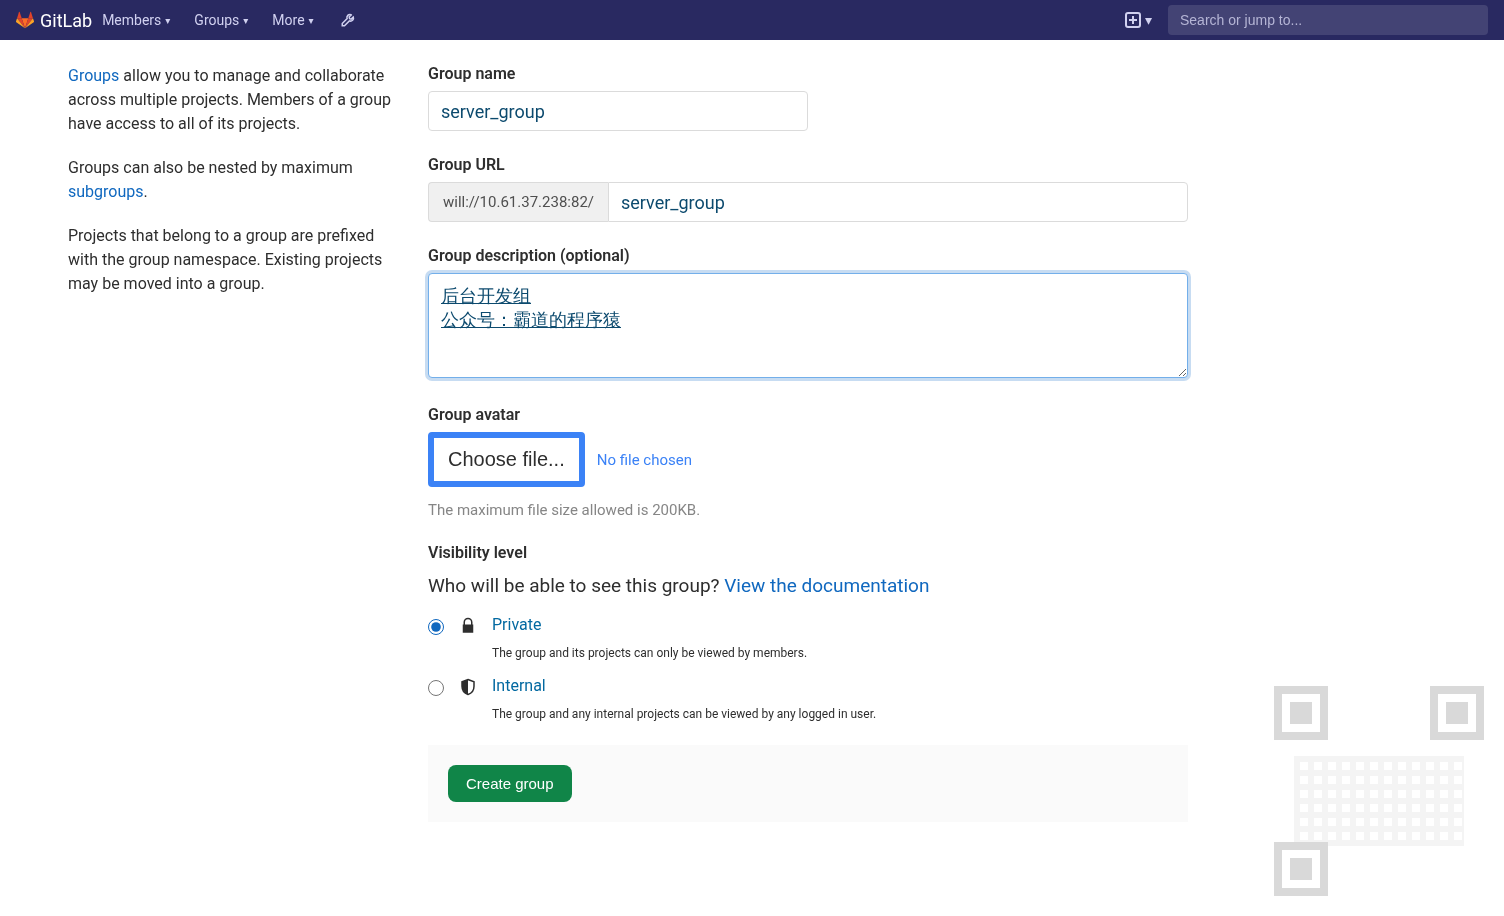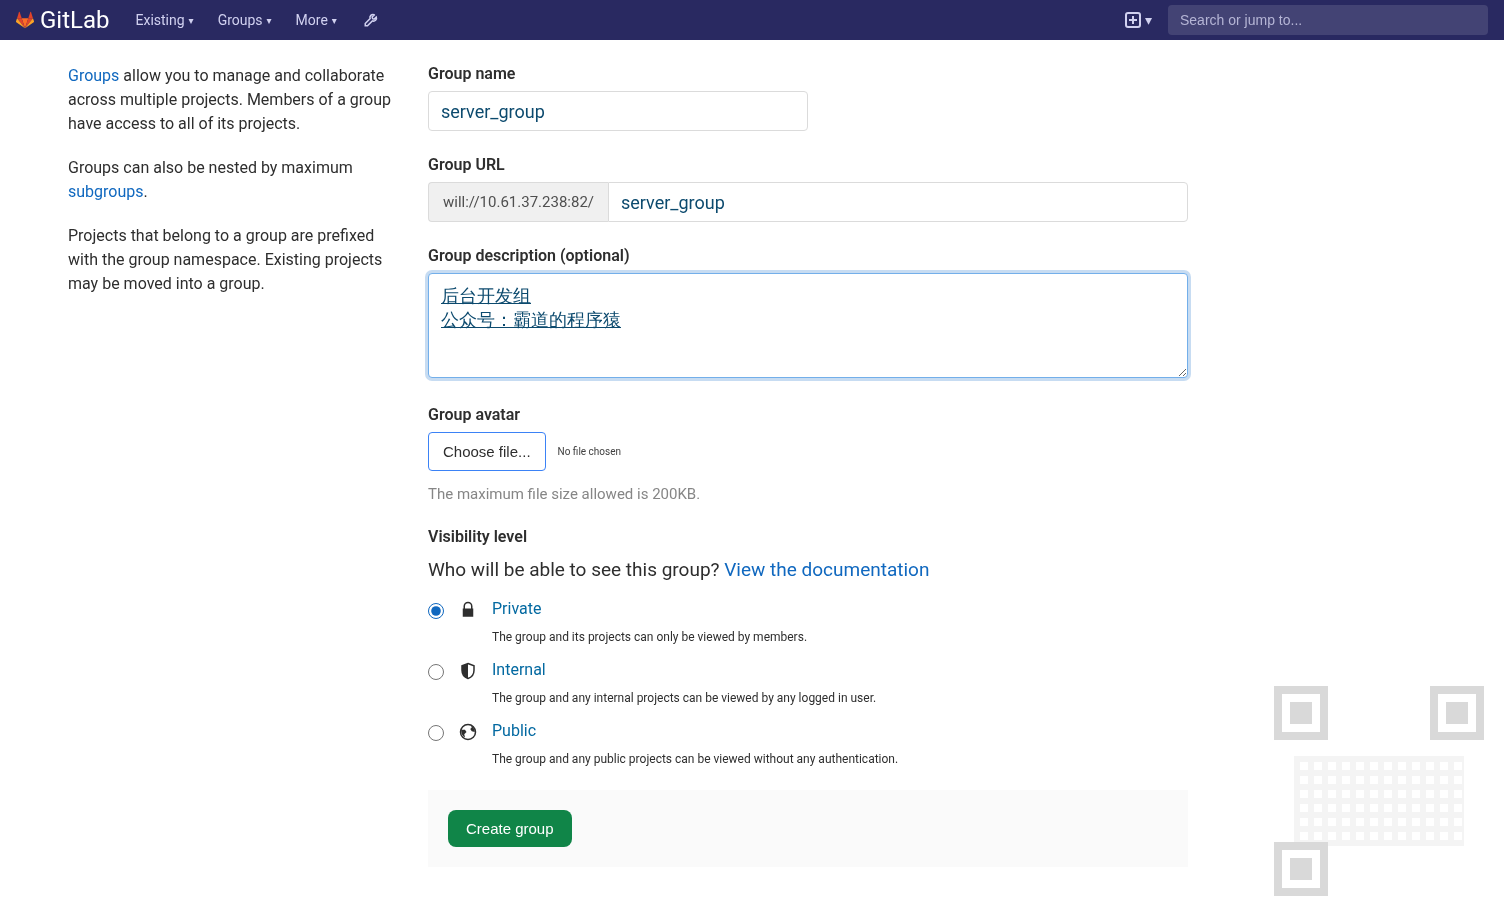--- a/index.html
+++ b/index.html
@@ -1,20 +1,20 @@
 <!DOCTYPE html>
 <html><head>
 <meta charset="utf-8">
 <style>
 * { margin: 0; padding: 0; box-sizing: border-box; }
 body { font-family: -apple-system, BlinkMacSystemFont, "Segoe UI", Roboto, sans-serif; font-size: 14px; color: #2e2e2e; background: #fff; }
 
 
 .navbar { background: #292961; height: 40px; display: flex; align-items: center; padding: 0 16px; color: #fff; }
-.navbar-brand { display: flex; align-items: center; font-size: 24px; margin-right: 16px; }
+.navbar-brand { display: flex; align-items: center; font-size: 18px; }
 .navbar-brand .logo-mark { width: 18px; height: 18px; margin-right: 6px; display: inline-flex; align-items: center; justify-content: center; }
 .nav-items { display: flex; align-items: center; gap: 4px; }
 .nav-item { color: #d1d1f0; padding: 6px 10px; font-size: 14px; cursor: pointer; display: flex; align-items: center; gap: 4px; }
 .nav-item .chev { font-size: 10px; }
 .nav-wrench { margin-left: 12px; color: #d1d1f0; cursor: pointer; }
 .navbar-spacer { flex: 1; }
 .nav-plus { display: flex; align-items: center; gap: 4px; color: #d1d1f0; margin-right: 16px; cursor: pointer; }
 .search-box { background: rgba(255,255,255,0.12); border-radius: 4px; height: 30px; width: 320px; display: flex; align-items: center; padding: 0 12px; }
 .search-box input { background: transparent; border: none; outline: none; color: #fff; font-size: 14px; width: 100%; }
 .search-box input::placeholder { color: #b5b5d5; }
@@ -34,22 +34,22 @@
 .text-area { height: 105px; resize: both; }
 .text-area.focused { border-color: #73afea; box-shadow: 0 0 0 3px rgba(31,117,203,0.25); outline: none; text-decoration: underline; }
 
 
 .input-group { display: flex; width: 100%; }
 .input-group-prepend { background: #f0f0f0; border: 1px solid #dbdbdb; border-right: none; border-radius: 4px 0 0 4px; padding: 10px 14px; font-size: 15px; color: #4f4f4f; display: flex; align-items: center; }
 .input-group .text-input { border-radius: 0 4px 4px 0; flex: 1; }
 
 
 .file-row { display: flex; align-items: center; gap: 12px; }
-.file-btn { border: 1px solid #3b82f6; border-radius: 4px; background: #fff; padding: 10px 14px; font-size: 15px; cursor: pointer; color: #2e2e2e; }
-.file-status { font-size: 10px; color: #404040; }
+.file-btn { border: 6px solid #3b82f6; border-radius: 4px; background: #fff; padding: 10px 14px; font-size: 20px; cursor: pointer; color: #2e2e2e; }
+.file-status { font-size: 15px; color: #3b82f6; }
 .hint { color: #868686; font-size: 15px; margin-top: 14px; }
 
 
 .vis-intro { font-size: 19px; color: #2e2e2e; margin-bottom: 18px; margin-top: 12px; }
 .vis-intro a { color: #1068bf; text-decoration: none; }
 .vis-option { display: flex; align-items: flex-start; gap: 14px; margin-bottom: 16px; }
 .vis-option input[type="radio"] { width: 16px; height: 16px; margin-top: 4px; accent-color: #1068bf; }
 .vis-icon { width: 20px; display: flex; align-items: center; justify-content: center; margin-top: 2px; }
 .vis-body { flex: 1; }
 .vis-title { font-size: 16px; color: #0369a1; }
@@ -77,21 +77,21 @@
           <path fill="#E24329" d="M1.4 9.5h6.2L4.9 1.2a.5.5 0 00-.95 0z"></path>
           <path fill="#E24329" d="M12 23l4.4-13.5h6.2z"></path>
           <path fill="#FCA326" d="M22.6 9.5L24 13.8a1 1 0 01-.36 1.12L12 23z"></path>
           <path fill="#E24329" d="M22.6 9.5h-6.2l2.7-8.3a.5.5 0 01.95 0z"></path>
         </svg>
     </span>
     <span>GitLab</span>
   </div>
   <div class="nav-items">
     <div class="nav-item">
-      <span>Existing</span>
+      <span>Members</span>
       <span class="chev">▾</span>
     </div>
     <div class="nav-item">
       <span>Groups</span>
       <span class="chev">▾</span>
     </div>
     <div class="nav-item">
       <span>More</span>
       <span class="chev">▾</span>
     </div>
@@ -181,33 +181,20 @@
               <path fill="none" stroke="#2e2e2e" stroke-width="2" d="M12 2l8 3v6c0 5-3.4 9.5-8 11-4.6-1.5-8-6-8-11V5l8-3z"></path>
               <path fill="#2e2e2e" d="M12 2v20c-4.6-1.5-8-6-8-11V5l8-3z"></path>
             </svg>
         </span>
         <div class="vis-body">
           <div class="vis-title">Internal</div>
           <div class="vis-desc">The group and any internal projects can be viewed by any logged in user.</div>
         </div>
       </div>
 
-      <div class="vis-option">
-        <input type="radio" name="vis" style="">
-        <span class="vis-icon">
-          <svg width="18" height="18" viewBox="0 0 24 24">
-              <circle cx="12" cy="12" r="10" fill="none" stroke="#2e2e2e" stroke-width="2"></circle>
-              <path fill="#2e2e2e" d="M3 9h5l2 3-3 3 1 4c-3-1-5-4-5-8 0-1 0-1 0-2zm13-5c3 1 5 4 5 8l-4-1-2-3 2-2-1-2z"></path>
-            </svg>
-        </span>
-        <div class="vis-body">
-          <div class="vis-title">Public</div>
-          <div class="vis-desc">The group and any public projects can be viewed without any authentication.</div>
-        </div>
-      </div>
     </div>
 
     <div class="submit-bar">
       <button class="btn-success">Create group</button>
     </div>
 
   </div>
 </div>
 
 <div class="qr-watermark">

